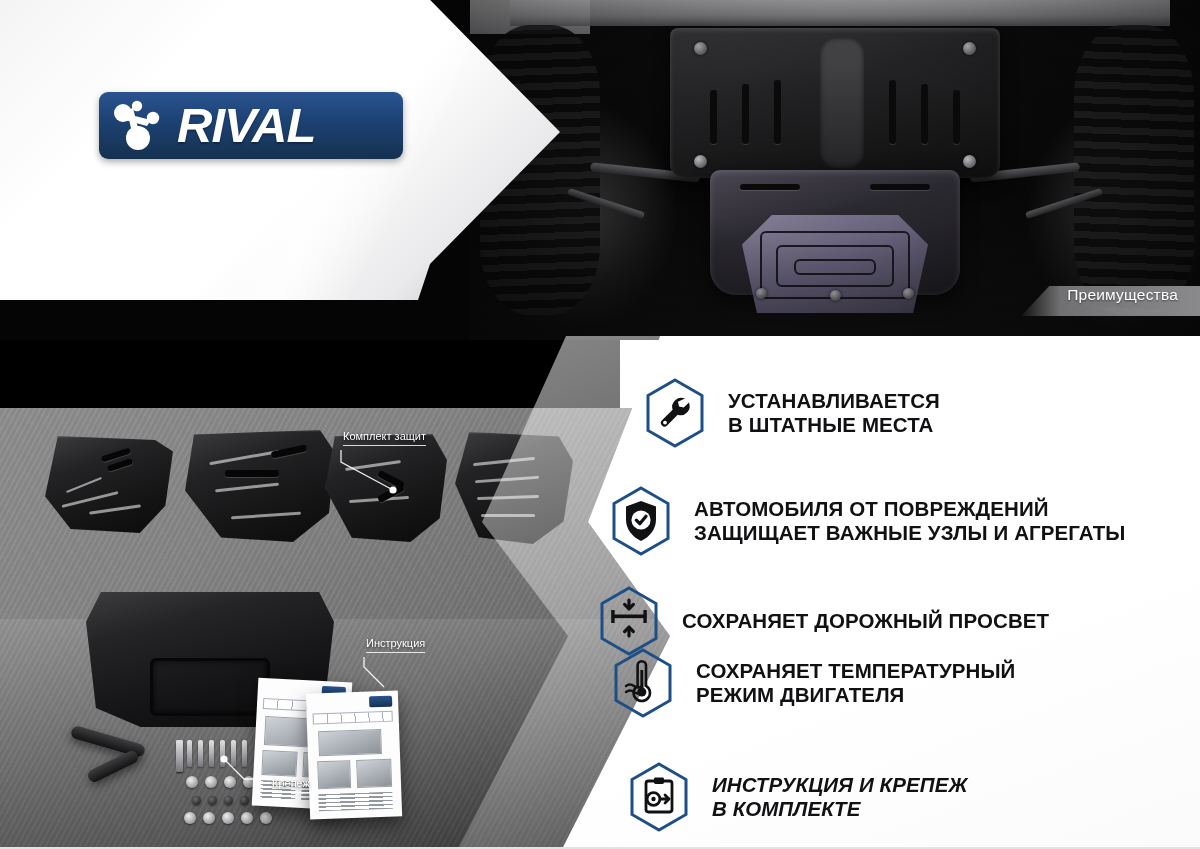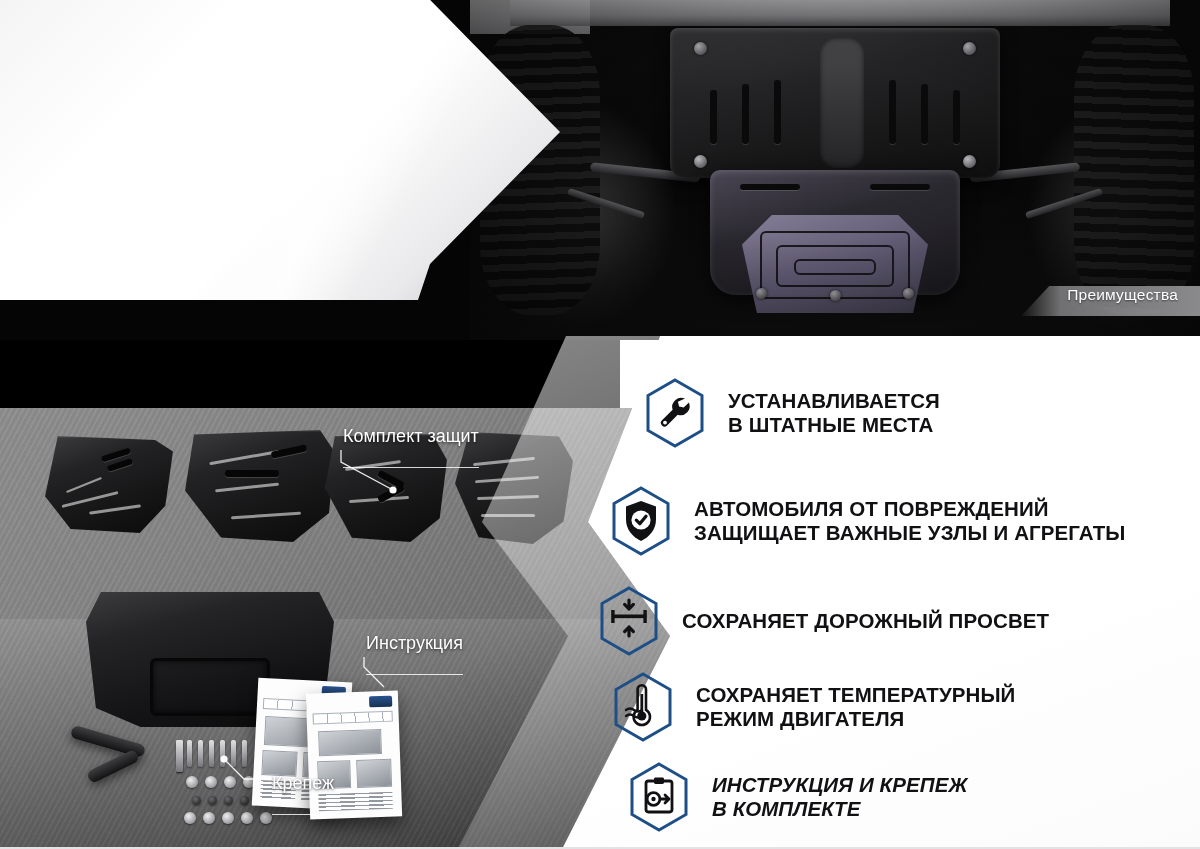--- a/index.html
+++ b/index.html
@@ -245,23 +245,23 @@
   }
   .sheet .txt-col{
     position:absolute;
     background:repeating-linear-gradient(180deg,#6f767f 0 1.5px, rgba(0,0,0,0) 1.5px 4px);
     opacity:.75;
   }
 
   
   .callout{ position:absolute; z-index:7; }
   .callout .lbl{
-    font-size:18px; color:#ffffff; white-space:nowrap;
+    font-size:11px; color:#ffffff; white-space:nowrap;
     text-shadow:0 1px 3px rgba(0,0,0,.65);
-    padding-bottom:20px;
+    padding-bottom:3px;
     border-bottom:1.5px solid rgba(255,255,255,.82);
     display:inline-block;
   }
   .callout svg{ position:absolute; overflow:visible; }
 
   
   .adv{
     position:absolute; left:500px; top:336px; width:700px; height:513px;
     background:linear-gradient(160deg,#ffffff 0%, #ffffff 60%, #fbfbfb 100%);
     clip-path:polygon(160px 0, 700px 0, 700px 513px, 62px 513px, 170px 300px, 88px 186px);
@@ -341,20 +341,35 @@
     </div>
 
     <div class="adv-tab">
       <span>Преимущества</span>
     </div>
   </div>
 
   <div class="head"></div>
   <div class="head-sheen"></div>
 
+  <div class="logo">
+    <div class="logo-mark">
+      <svg viewBox="0 0 74 56" width="74" height="56" aria-hidden="true">
+        <g fill="#ffffff">
+          <path d="M16 15 L44 22 L40 28 L14 21 Z"></path>
+          <path d="M26 10 L32 34 L25 35 L20 12 Z"></path>
+          <circle cx="16" cy="15" r="9"></circle>
+          <circle cx="30" cy="8" r="5.2"></circle>
+          <circle cx="46" cy="20" r="6.2"></circle>
+          <circle cx="31" cy="40" r="12"></circle>
+        </g>
+      </svg>
+    </div>
+    <div class="logo-word">RIVAL</div>
+  </div>
 
 
 
   <div class="black-band"></div>
 
   <div class="prod">
     <div class="prod-floor"></div>
 
     <div class="piece" style="left:45px;top:28px;width:128px;height:97px;clip-path:polygon(10% 0,86% 4%,100% 16%,94% 72%,74% 100%,20% 96%,0 62%);">
       <div class="sl" style="left:56px;top:16px;width:30px;height:6px;transform:rotate(-18deg);"></div>
@@ -520,21 +535,21 @@
           <rect x="45.4" y="24" width="3.4" height="13" fill="#111114"></rect>
           <path d="M31 14 v9 M31 23 l-4.4-4.6 M31 23 l4.4-4.6" stroke="#111114" stroke-width="3.2" fill="none" stroke-linecap="round"></path>
           <path d="M31 50 v-9 M31 41 l-4.4 4.6 M31 41 l4.4 4.6" stroke="#111114" stroke-width="3.2" fill="none" stroke-linecap="round"></path>
         </svg>
       </div>
       <div class="adv-text">
         <div>СОХРАНЯЕТ ДОРОЖНЫЙ ПРОСВЕТ</div>
       </div>
     </div>
 
-    <div class="adv-item" style="left:112px;top:336px;">
+    <div class="adv-item" style="left:112px;top:312px;">
       <div class="hexicon">
         <svg viewBox="0 0 62 70" width="62" height="70" aria-hidden="true">
           <polygon points="31,2 58,17.5 58,52.5 31,68 4,52.5 4,17.5" fill="none" stroke="#1d4f86" stroke-width="3"></polygon>
           <path d="M34 17.5a4.2 4.2 0 0 0-8.4 0v20.3a8.2 8.2 0 1 0 8.4 0z" fill="none" stroke="#111114" stroke-width="2.6"></path>
           <circle cx="29.8" cy="44" r="4.6" fill="#111114"></circle>
           <rect x="28.4" y="22" width="2.8" height="20" fill="#111114"></rect>
           <path d="M14 38 q4-3 8 0 t8 0" fill="none" stroke="#111114" stroke-width="2.4" stroke-linecap="round"></path>
           <path d="M14 44 q4-3 8 0 t8 0" fill="none" stroke="#111114" stroke-width="2.4" stroke-linecap="round"></path>
         </svg>
       </div>

